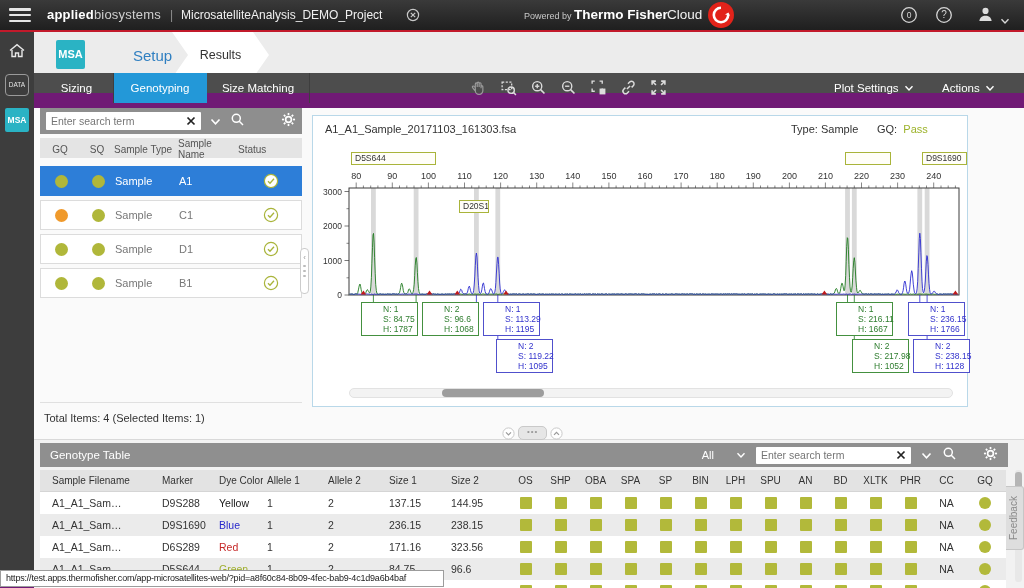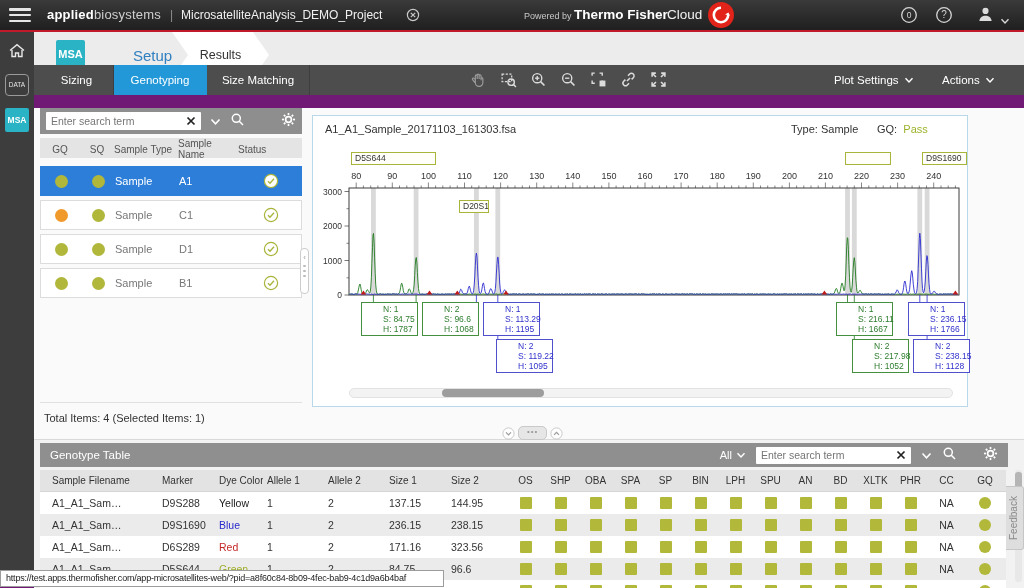--- a/index.html
+++ b/index.html
@@ -37,21 +37,21 @@
   .crumbbar { position:absolute; left:34px; top:32px; width:990px; height:46px; background:#ececec;
     border-bottom:1px solid #d5d5d5; }
   .crumb-msa { position:absolute; left:22px; top:8px; width:29px; height:29px; background:#2ab3c4;
     border-radius:2px; color:#fff; font-size:11px; font-weight:bold; text-align:center; line-height:29px; }
   .crumb-setup { position:absolute; left:99px; top:15px; font-size:15px; color:#2f7fc1; cursor:pointer; }
   .crumb-results { position:absolute; left:138px; top:0; width:97px; height:46px; background:#fff;
     clip-path:polygon(0 0, 81px 0, 97px 23px, 81px 46px, 0 46px, 16px 23px);
     font-size:12.5px; color:#333; text-align:center; line-height:46px; }
 
   
-  .tabbar { position:absolute; left:34px; top:65px; width:990px; height:30px; background:#4d4d4d;padding-left:47px; }
+  .tabbar { position:absolute; left:34px; top:73px; width:990px; height:20px; background:#4d4d4d;padding-left:47px; }
   .tab { position:absolute; top:0; height:30px; color:#fff; font-size:11.5px; text-align:center;
     line-height:30px; border-right:1px solid #3e3e3e; cursor:pointer; }
   .tab.active { background:#2398d8; border-right-color:#2398d8; }
   .ptool-icons { position:absolute; left:436px; top:6px; display:flex; gap:13px; }
   .ptool-icons .ic { width:17px; height:17px; cursor:pointer; }
   .dd { position:absolute; top:0; height:30px; line-height:30px; color:#fff; font-size:11.5px; cursor:pointer; }
   .dd svg { margin-left:5px; }
 
   
   .content { position:absolute; left:34px; top:108px; width:990px; height:332px; background:#fafafa;
@@ -102,21 +102,21 @@
   
   .splitter { position:absolute; left:468px; top:318px; display:flex; align-items:center; gap:3px; }
   .spl-pill { background:#e6e6e6; border:1px solid #c9c9c9; border-radius:5px; color:#9a9a9a;
     font-size:8px; line-height:8px; padding:1px 8px 3px; letter-spacing:1px; cursor:pointer; }
 
   
   .geno { position:absolute; left:34px; top:440px; width:1006px; height:148px; background:#f2f2f2; overflow:hidden; }
   .gtool { position:absolute; left:6px; top:3px; width:968px; height:24px; background:#8f8f8f;
     display:flex; align-items:center; padding:0 10px; color:#fff; }
   .gtitle { font-size:11.5px; }
-  .alldd { display:flex; align-items:center; gap:4px; font-size:11px; margin-right:10px; cursor:pointer; }
+  .alldd { display:flex; align-items:center; gap:22px; font-size:11px; margin-right:10px; cursor:pointer; }
   .sb2 { flex:0 0 140px; height:17px; }
   .gtool .gap { width:10px; } .gtool .gap2 { width:26px; }
   .ghead, .grow { display:grid;
     grid-template-columns:110px 57px 48px 61px 61px 62px 61px repeat(12,35px) 37px 40px;
     height:22px; line-height:22px; padding-left:8px; }
   #geno-head { position:absolute; left:6px; top:30px; width:966px; background:#e3e3e3;
     border-bottom:1px solid #d5d5d5; font-size:10px; color:#333; }
   #geno-rows { position:absolute; left:6px; top:52px; width:966px; }
   .grow { background:#fff; font-size:10.5px; color:#333; cursor:pointer; }
   .grow.alt { background:#ebebeb; }

